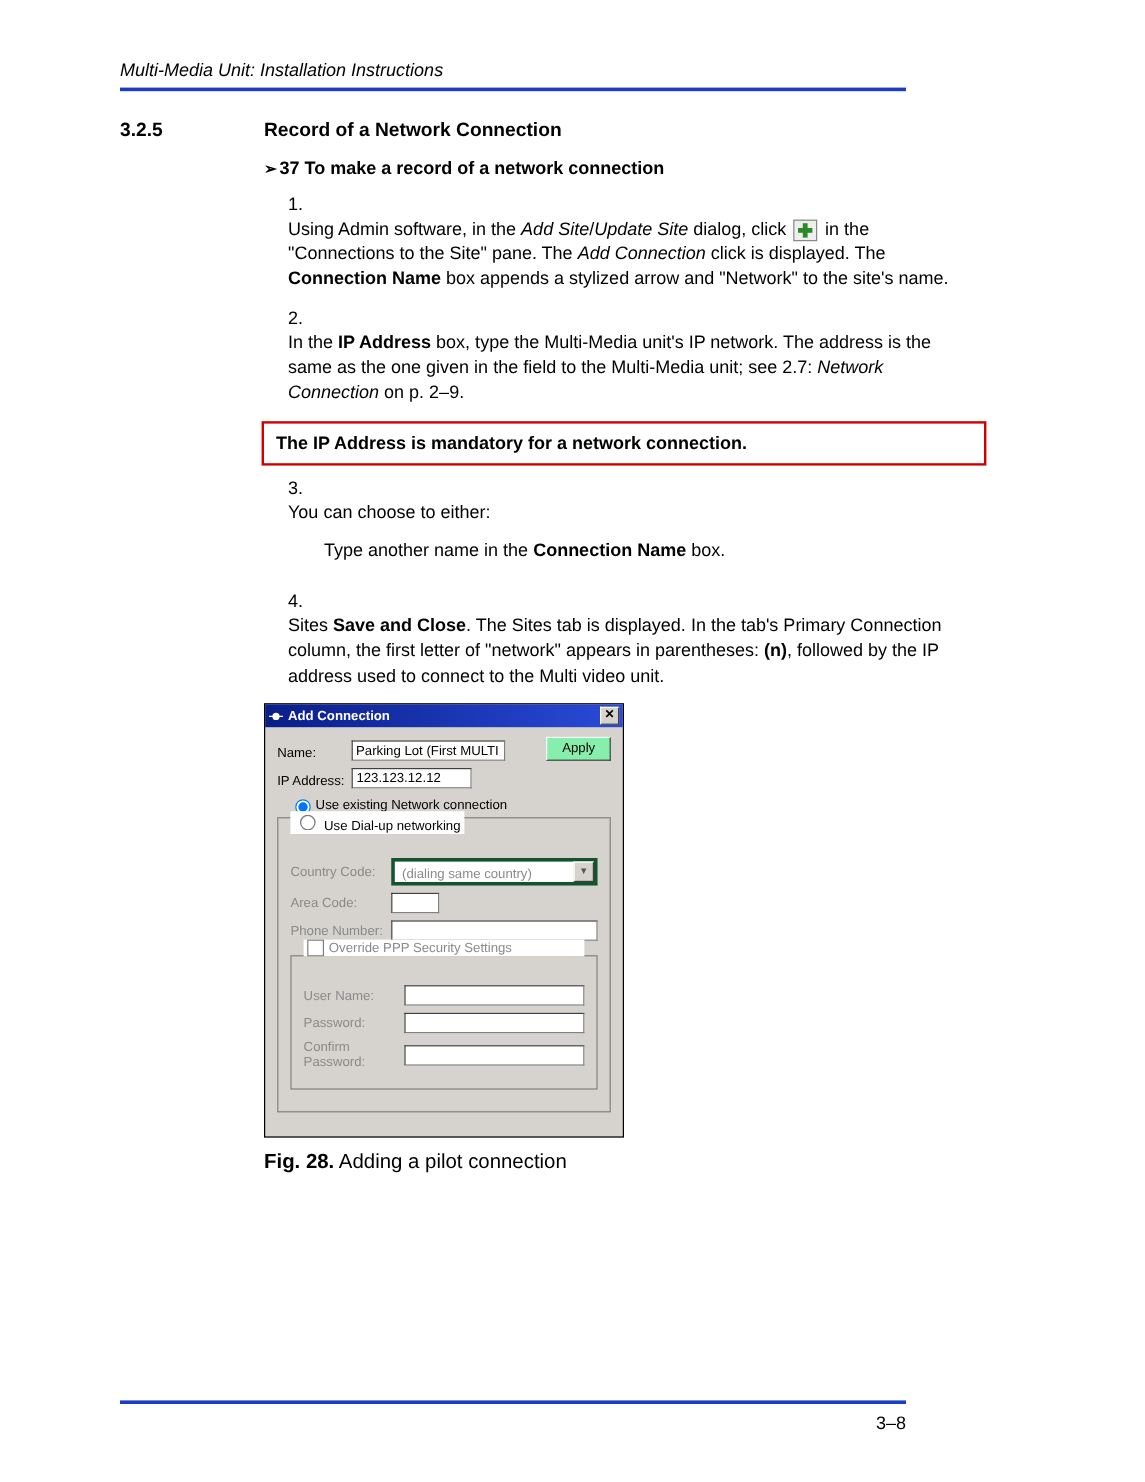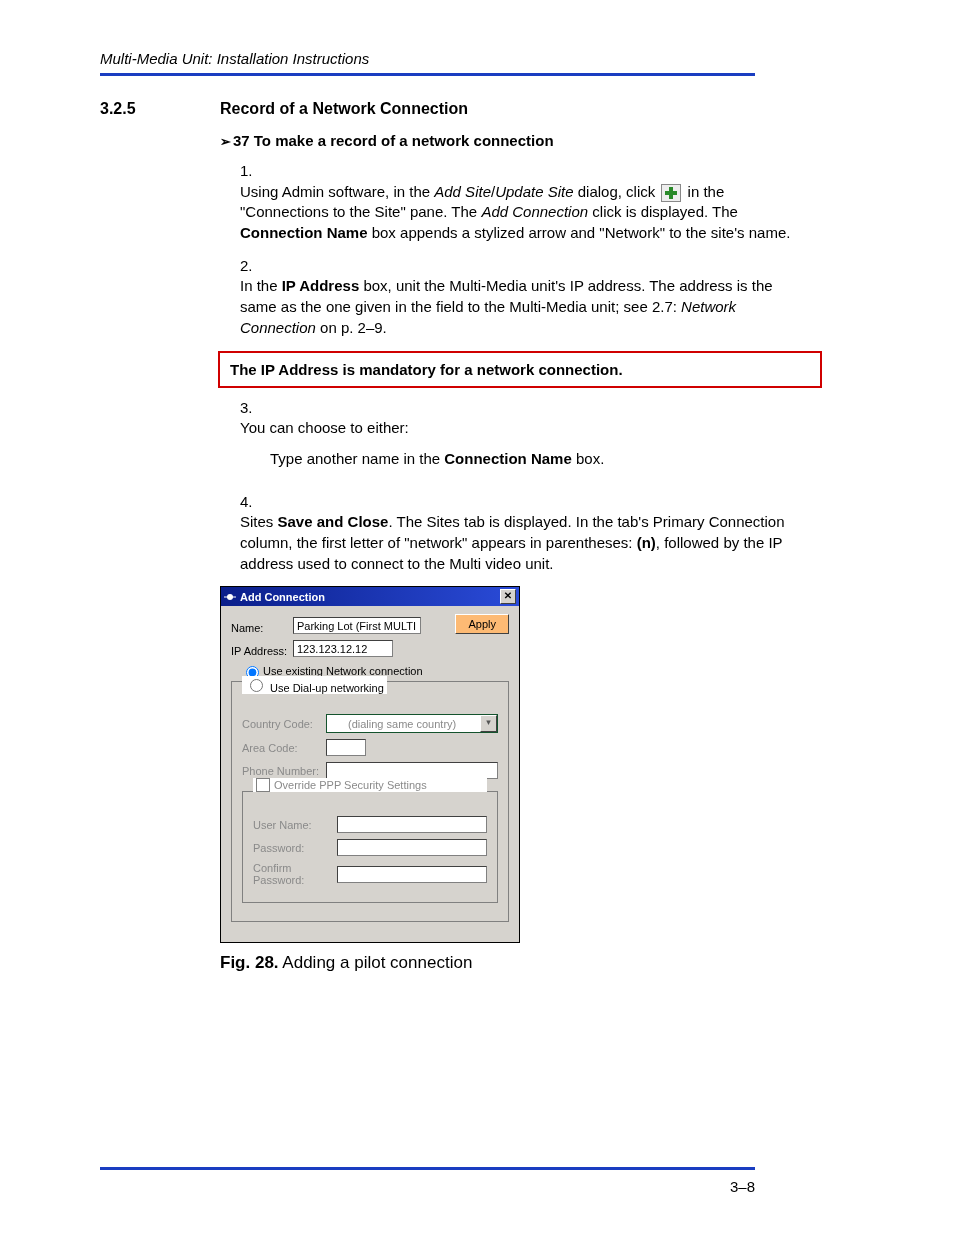--- a/index.html
+++ b/index.html
@@ -153,21 +153,21 @@
     border-top-color:#404040;border-left-color:#404040;
     background:#fff;
     padding: 0 3px;
     box-sizing: border-box;
   }
   .btn {
     font-family: Tahoma, Arial, sans-serif;
     font-size:11px;
     height:20px;
     padding: 0 12px;
-    background:#fdba74;
+    background:#86efac;
     border:1px solid #fff;
     border-right-color:#404040;border-bottom-color:#404040;
   }
   .radio-row { display:flex; align-items:center; margin: 2px 0 2px 10px; font-size:11px;}
   .radio-row input { margin-right:4px; }
   .group {
     border: 1px solid #808080;
     margin: 2px 0 8px 0;
     padding: 10px 10px 10px 10px;
     position: relative;
@@ -180,25 +180,25 @@
     top: -18px;
     background: #ffffff;
     padding: 0 3px;
     display:inline-block;
   }
   .grow2 { display:flex; align-items:center; margin-bottom:6px; }
   .lbl2 { width: 84px; font-size:11px;}
   .sel {
     flex:1;
     height:17px;
-    border:1px solid #14532d;
+    border:3px solid #14532d;
     background:#fff;
     font-size:11px;
-    padding-left:21px;
-    display:flex;align-items:center;justify-content:space-between;
+    padding-left:6px;
+    display:flex;align-items:flex-end;justify-content:space-between;
     color:#8a8a8a;
   }
   .sel .dd {
     width:15px;height:15px;background:#d6d3ce;
     border:1px solid #fff;border-right-color:#404040;border-bottom-color:#404040;
     text-align:center;font-size:9px;line-height:13px;color:#555;
   }
   .chk-row{display:flex;align-items:center;margin: -6px 0 6px 0;}
   .chk {
     width:12px;height:12px;border:1px solid #808080;background:#fff;margin-right:4px;
@@ -232,21 +232,21 @@
   <ol class="steps">
     <li>
       <span class="num">1.</span>
       <span class="body">
         <span>Using Admin software, in the </span><i>Add Site</i><span>/</span><i>Update Site</i><span> dialog, click </span><span class="plus-icon"></span><span> in the "Connections to the Site" pane. The </span><i>Add Connection</i><span> click is displayed. The </span><b>Connection Name</b><span> box appends a stylized arrow and "Network" to the site's name.</span>
       </span>
     </li>
     <li>
       <span class="num">2.</span>
       <span class="body">
-        <span>In the </span><b>IP Address</b><span> box, unit the Multi-Media unit's IP address. The address is the same as the one given in the field to the Multi-Media unit; see 2.7: </span><i>Network Connection</i><span> on p. 2–9.</span>
+        <span>In the </span><b>IP Address</b><span> box, type the Multi-Media unit's IP network. The address is the same as the one given in the field to the Multi-Media unit; see 2.7: </span><i>Network Connection</i><span> on p. 2–9.</span>
       </span>
     </li>
   </ol>
 
   <div class="redbox">The IP Address is mandatory for a network connection.</div>
 
   <ol class="steps">
     <li>
       <span class="num">3.</span>
       <span class="body">

